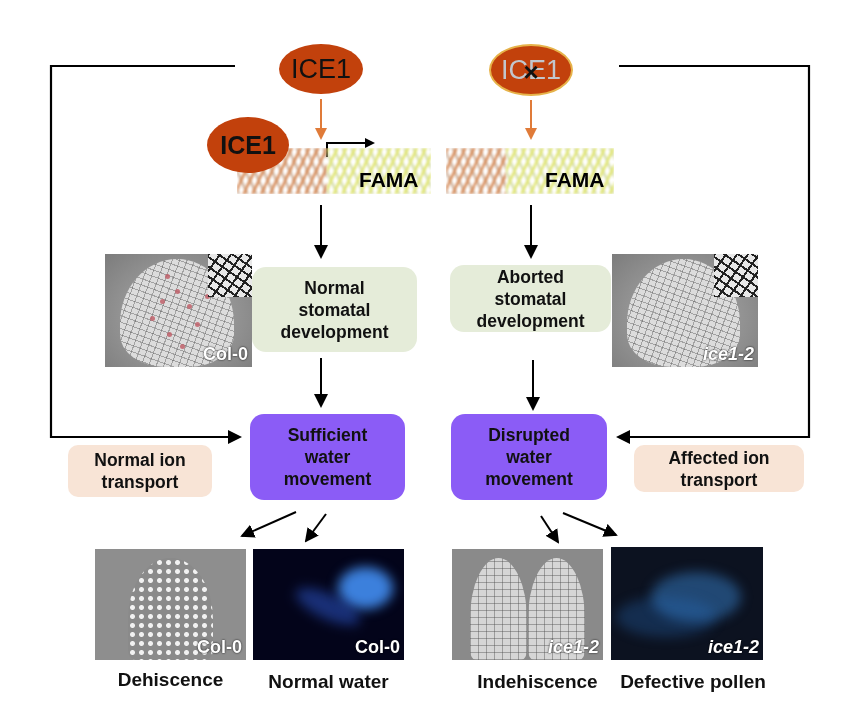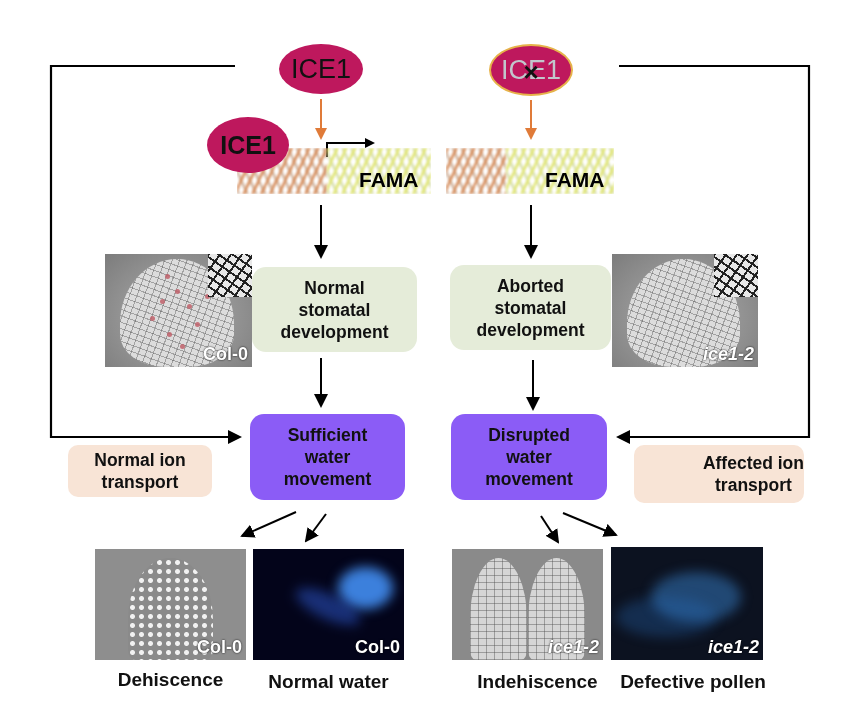--- a/index.html
+++ b/index.html
@@ -1,21 +1,21 @@
 <!DOCTYPE html>
 <html><head>
 <meta charset="utf-8">
 <style>
   html, body { margin: 0; padding: 0; background: #ffffff; }
   body { width: 856px; height: 726px; position: relative; overflow: hidden;
          font-family: "Liberation Sans", sans-serif; }
   svg.lines { position: absolute; left: 0; top: 0; width: 856px; height: 726px; }
   .node { position: absolute; display: flex; align-items: center; justify-content: center;
           text-align: center; font-weight: bold; color: #111; box-sizing: border-box; }
-  .ellipse { border-radius: 50%; background: #be185d; font-weight: normal; font-size: 27px; text-align: center; }
+  .ellipse { border-radius: 50%; background: #c2410c; font-weight: normal; font-size: 27px; text-align: center; }
   .ellipse.bold { font-weight: bold; font-size: 25px; }
   .ellipse.ko { border: 2px solid #e6b34a; }
   .ellipse.ko .ghost { color: #c2c6cc; }
   .ellipse.ko .x { position: absolute; left: 0; right: 0; top: 0; bottom: 0; display:flex;
           align-items:center; justify-content:center; font-size: 26px; font-weight: bold; color:#111; padding-top:4px; }
   .box { border-radius: 14px; font-size: 17.5px; line-height: 22px; white-space: pre-line; }
   .green { background: #e5ecd9; }
   .blue  { background: #8b5cf6; align-items: center; }
   .peach { background: #f8e4d6; }
   .helix { position: absolute; height: 46px; overflow: hidden; }
@@ -131,42 +131,42 @@
   <div class="leaf-shape"></div>
   <div class="inset"></div>
   <span class="micro-label italic">ice1-2</span>
 </div>
 
 <div class="node box green" style="left:252px; top:267px; width:165px; height:85px;">
   <span>Normal
 stomatal
 development</span>
 </div>
-<div class="node box green" style="left:450px; top:265px; width:161px; height:85px;">
+<div class="node box green" style="left:450px; top:265px; width:161px; height:67px;">
   <span>Aborted
 stomatal
 development</span>
 </div>
 
 <div class="node box blue" style="left:250px; top:414px; width:155px; height:86px;">
   <span>Sufficient
 water
 movement</span>
 </div>
 <div class="node box blue" style="left:451px; top:414px; width:156px; height:86px;">
   <span>Disrupted
 water
 movement</span>
 </div>
 
 <div class="node box peach" style="left:68px; top:445px; width:144px; height:52px; border-radius:10px;">
   <span>Normal ion
 transport</span>
 </div>
-<div class="node box peach" style="left:634px; top:445px; width:170px; height:58px; border-radius:10px;justify-content:flex-end;">
+<div class="node box peach" style="left:634px; top:445px; width:170px; height:47px; border-radius:10px;">
   <span>Affected ion
 transport</span>
 </div>
 
 <div class="micro sem" style="left:95px; top:549px; width:151px; height:111px; background:#8e8e8e;">
   <div class="anther" style="left:22%; width:56%;"></div>
   <span class="micro-label">Col-0</span>
 </div>
 <div class="micro fluor" style="left:253px; top:549px; width:151px; height:111px;">
   <div class="glow" style="left:85px; top:18px; width:55px; height:42px; background:rgba(70,150,255,0.85);"></div>

